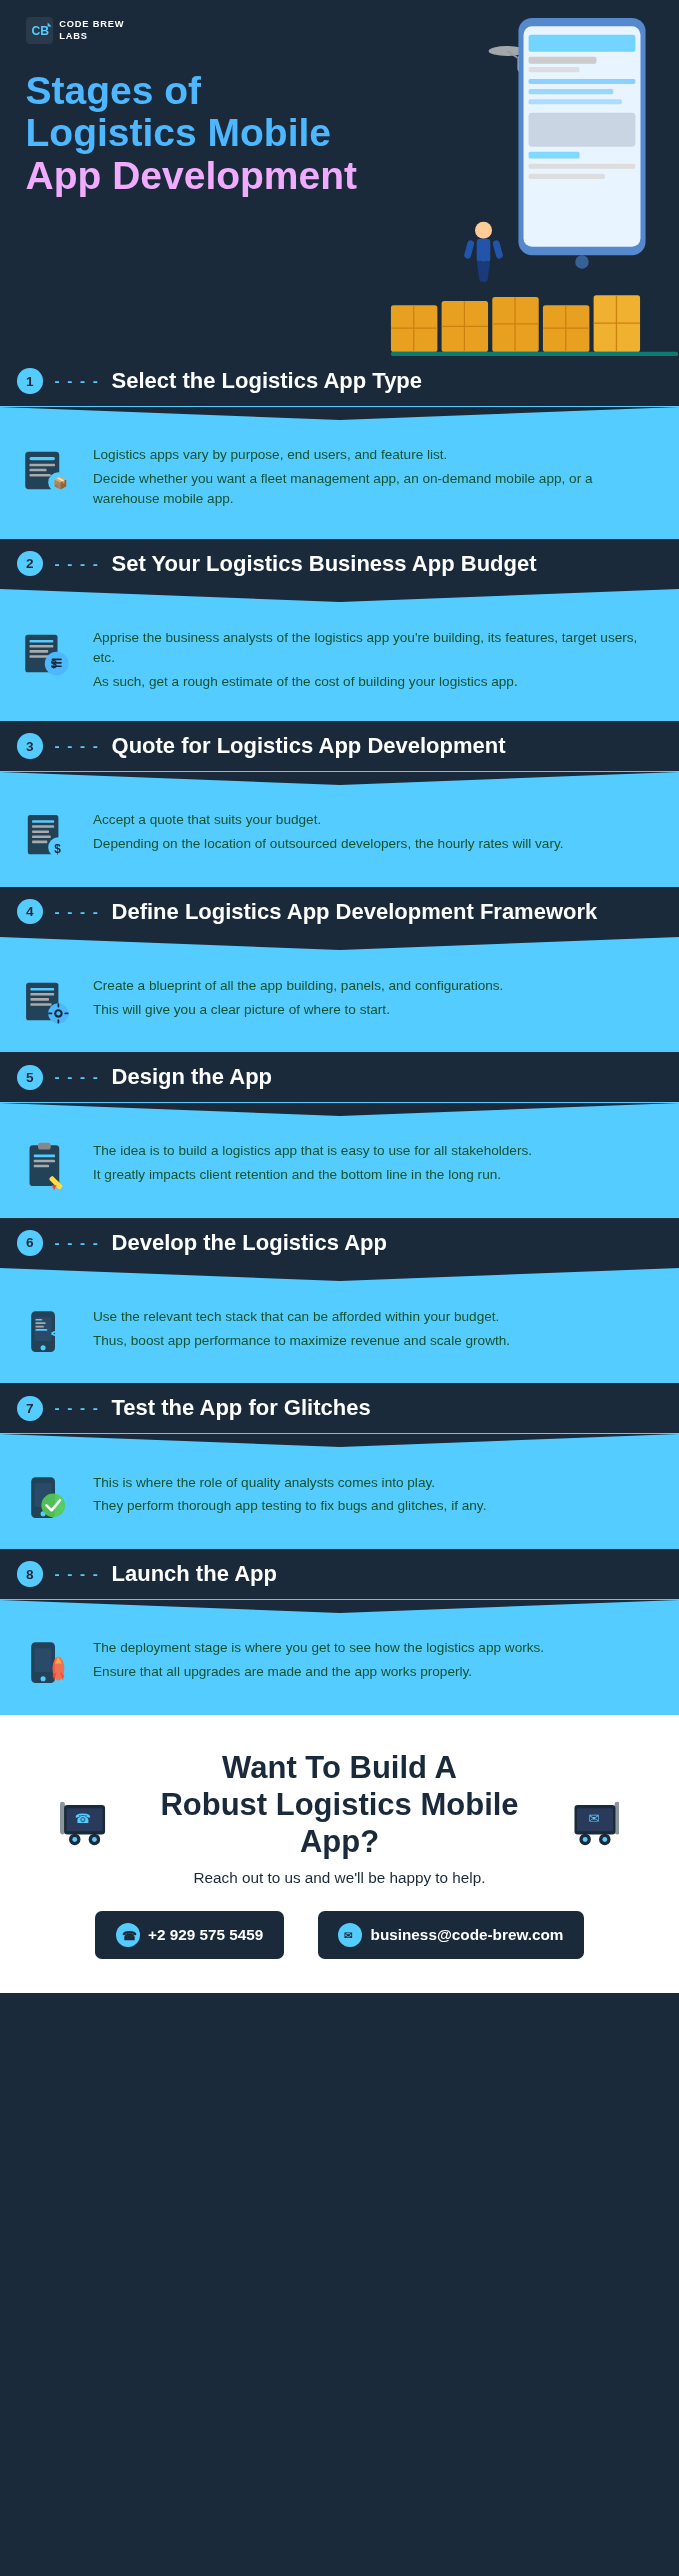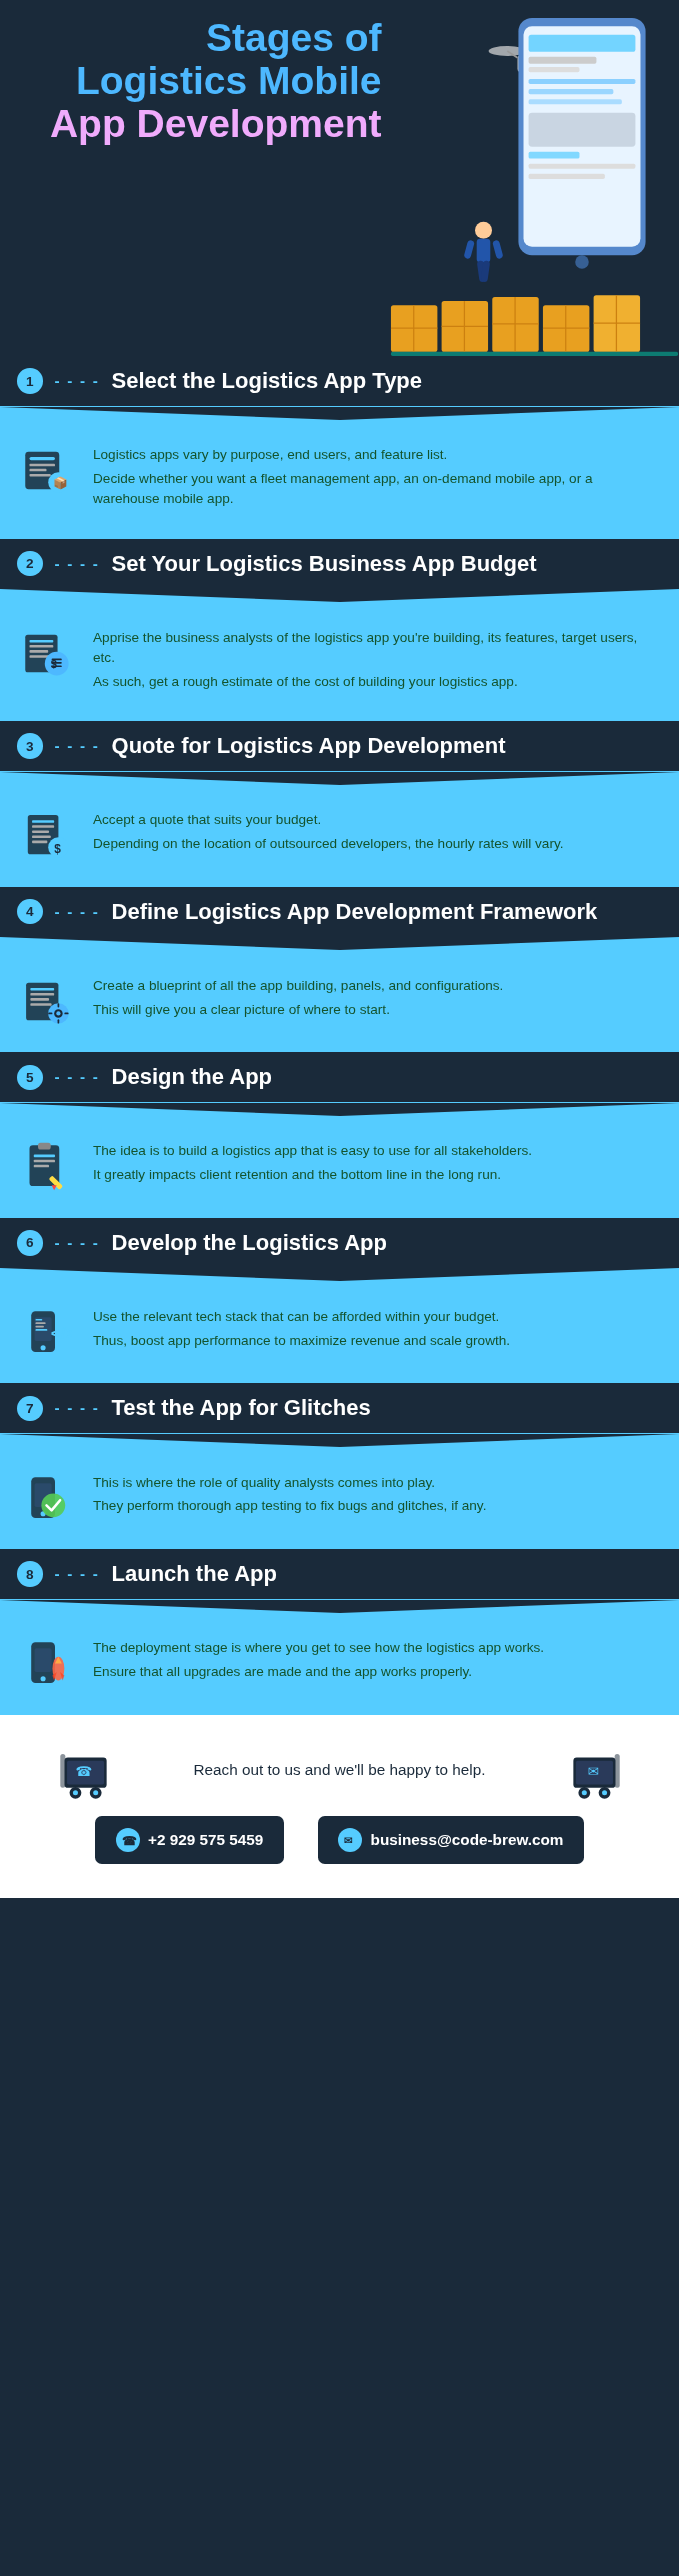--- a/index.html
+++ b/index.html
@@ -39,21 +39,20 @@
     }
 
     .hero-title {
       color: #4db8ff;
       font-size: 39px;
       font-weight: 900;
       line-height: 1.1;
       max-width: 356px;
       position: relative;
       z-index: 2;
-      text-align: right;
     }
 
     .hero-title span {
       color: #ffffff;
     }
 
     .hero-illustration {
       position: absolute;
       right: 0;
       top: 0;
@@ -196,20 +195,31 @@
 
     .step-wrapper {
       margin-bottom: 0;
     }
   </style>
 </head>
 <body>
 
 <div class="hero">
 
+  <div class="logo-area">
+    <svg class="logo-icon" viewBox="0 0 40 40">
+      <rect width="40" height="40" rx="6" fill="#2a3a4a"></rect>
+      <text x="8" y="26" font-size="18" font-weight="bold" fill="#55ccff">CB</text>
+      <polygon points="32,8 38,14 32,14" fill="#55ccff"></polygon>
+    </svg>
+    <div>
+      <div class="logo-text">CODE BREW</div>
+      <div class="logo-text">LABS</div>
+    </div>
+  </div>
 
   <div class="hero-title">
     <div>Stages of</div>
     <div>Logistics Mobile</div>
     <span style="color:#f0abfc;">App Development</span>
   </div>
 
   <div class="hero-illustration">
 
     <svg style="position:absolute;top:17px;right:85px;width:119px;height:102px;" viewBox="0 0 140 120">
@@ -519,20 +529,24 @@
       <rect x="8" y="14" width="44" height="28" rx="2" fill="#2a3a5a"></rect>
       <text x="18" y="32" font-size="16" fill="#55ccff">☎</text>
       <circle cx="18" cy="52" r="7" fill="#1a2a3a"></circle>
       <circle cx="18" cy="52" r="3" fill="#55ccff"></circle>
       <circle cx="42" cy="52" r="7" fill="#1a2a3a"></circle>
       <circle cx="42" cy="52" r="3" fill="#55ccff"></circle>
       <rect x="0" y="6" width="6" height="40" rx="3" fill="#1a2a3a" opacity="0.5"></rect>
     </svg>
 
     <div style="text-align:center;">
+      <div class="cta-title">
+        <span>Want To Build A</span><br>
+        <span>Robust Logistics Mobile App?</span>
+      </div>
       <div class="cta-subtitle">Reach out to us and we'll be happy to help.</div>
     </div>
 
     <svg width="68" height="59" viewBox="0 0 80 70">
       <rect x="25" y="10" width="50" height="36" rx="4" fill="#1a2a3a"></rect>
       <rect x="28" y="14" width="44" height="28" rx="2" fill="#2a3a5a"></rect>
       <text x="42" y="32" font-size="16" fill="#55ccff">✉</text>
       <circle cx="38" cy="52" r="7" fill="#1a2a3a"></circle>
       <circle cx="38" cy="52" r="3" fill="#55ccff"></circle>
       <circle cx="62" cy="52" r="7" fill="#1a2a3a"></circle>

